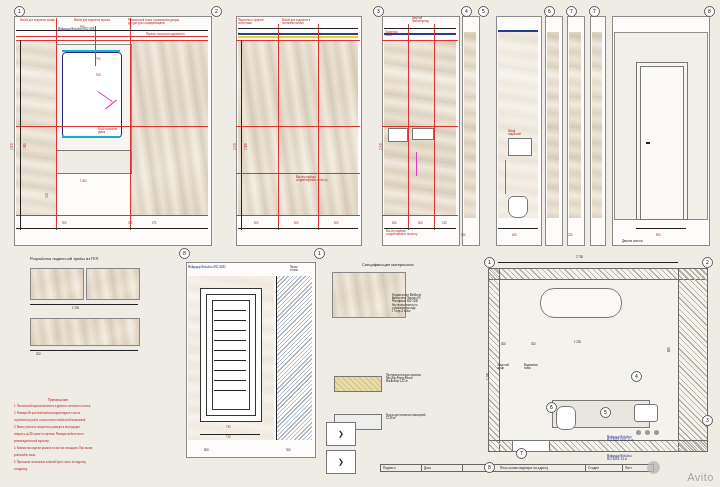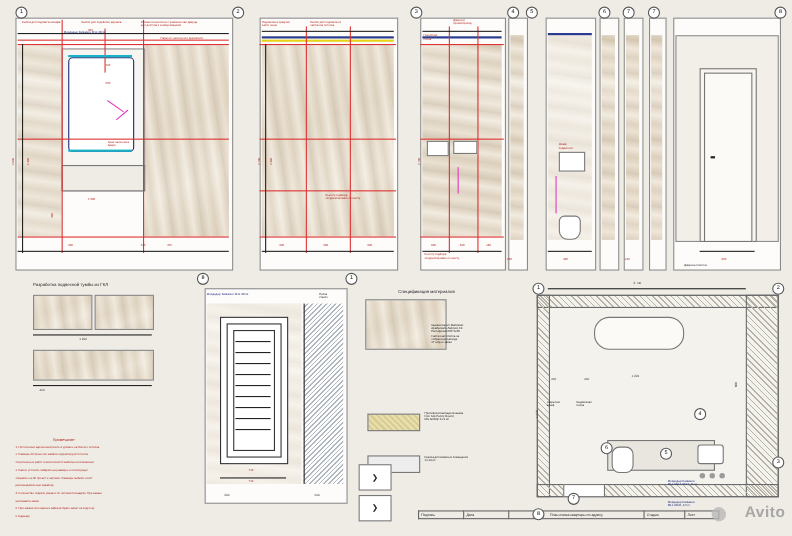--- a/index.html
+++ b/index.html
@@ -29,21 +29,21 @@
   .note.b{color:#1d2a7a;}
   .note.k{color:#222;}
   .dim{position:absolute;font-size:2.6px;color:#b0241f;}
   .dimk{position:absolute;font-size:2.8px;color:#333;}
   .vtxt{transform-origin:0 0;}
   .box{position:absolute;border:1px solid #777;background:#fff;}
   .legendsw{position:absolute;border:1px solid #777;}
   table.tb{position:absolute;border-collapse:collapse;font-size:3.2px;}
   table.tb td{border:1px solid #666;padding:1px 2px;color:#222;}
   .title{position:absolute;font-size:4px;color:#222;}
-  .wm{position:absolute;right:6px;bottom:14px;font-size:14px;color:#9a9a9a;opacity:.85;letter-spacing:.5px;font-weight:bold;}
+  .wm{position:absolute;right:6px;bottom:4px;font-size:11px;color:#9a9a9a;opacity:.85;letter-spacing:.5px;}
   .wmdot{position:absolute;right:60px;bottom:13px;width:13px;height:13px;border-radius:50%;
          background:#b9b9b9;opacity:.8;}
   .plan{position:absolute;background:#f6f4ef;border:1px solid #6b6b6b;}
   .hatch{position:absolute;background:repeating-linear-gradient(45deg,#b7b2a6 0 1px,transparent 1px 4px);}
   .hatch2{position:absolute;background:repeating-linear-gradient(-45deg,#aeb8c2 0 1px,transparent 1px 3px);}
   .arrowbtn{position:absolute;border:1px solid #777;background:#fff;display:flex;align-items:center;justify-content:center;font-size:7px;color:#222;}
 </style>
 </head>
 <body>
 

